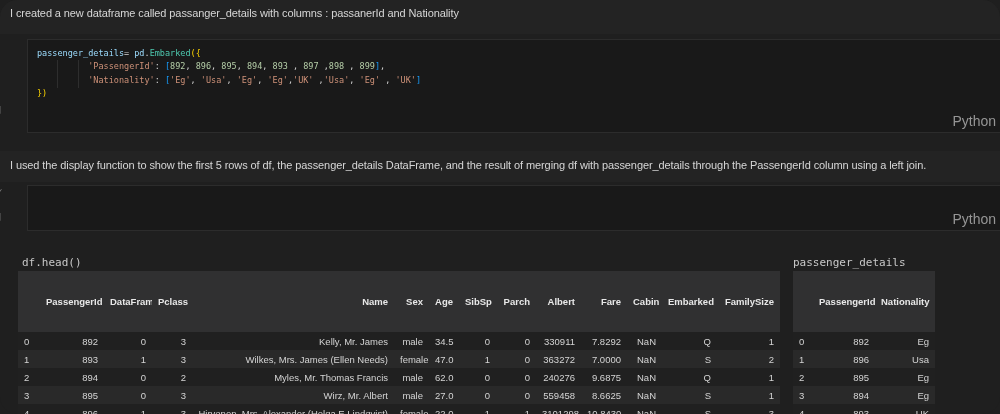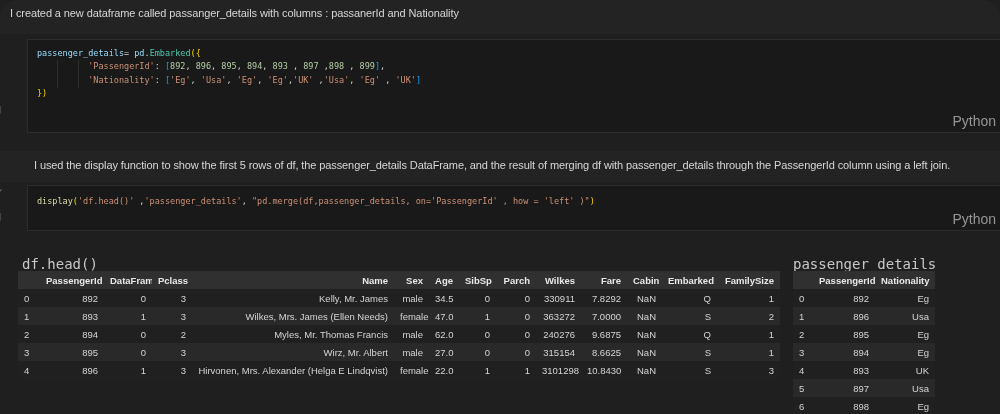--- a/index.html
+++ b/index.html
@@ -12,24 +12,24 @@
              border:1px solid #2c2c2c;box-sizing:border-box;}
   .code-pre{position:absolute;left:9px;top:7px;margin:0;white-space:pre;
             font-family:"DejaVu Sans Mono",monospace;font-size:8.5px;line-height:13.4px;color:#d4d4d4;}
   .tok-var{color:#9CDCFE}.tok-cls{color:#4EC9B0}.tok-fn{color:#DCDCAA}
   .tok-str{color:#CE9178}.tok-num{color:#B5CEA8}.tok-pun{color:#d4d4d4}
   .tok-b1{color:#FFD700}.tok-b2{color:#179FFF}
   .lang-label{position:absolute;right:10px;bottom:3px;font-size:14px;color:#969696;}
   .guide{position:absolute;width:1px;background:#2e2e2e;}
   .gutter-mark{position:absolute;left:-3px;font-family:"DejaVu Sans Mono",monospace;
                font-size:9px;color:#777;}
-  .out-label{position:absolute;font-family:"DejaVu Sans Mono",monospace;font-size:14px;color:#c8c8c8;}
+  .out-label{position:absolute;font-family:"DejaVu Sans Mono",monospace;font-size:11px;color:#c8c8c8;}
   table.df{position:absolute;border-collapse:collapse;table-layout:fixed;
            font-size:9.5px;color:#d4d4d4;}
-  table.df th{background:#303031;font-weight:bold;color:#e8e8e8;height:18px;padding:0 6px;
+  table.df th{background:#303031;font-weight:bold;color:#e8e8e8;height:29px;padding:16px 6px;
               text-align:right;white-space:nowrap;overflow:hidden;}
   table.df td{height:18px;padding:0 6px;text-align:right;white-space:nowrap;overflow:hidden;}
   table.df tbody tr:nth-child(odd){background:#202020;}
   table.df tbody tr:nth-child(even){background:#292929;}
   table.df th:first-child,table.df td:first-child{text-align:left;padding-left:6px;}
 </style>
 </head>
 <body>
 
 <div id="screen">
@@ -43,27 +43,26 @@
     <div class="guide" style="left:29px;top:20px;height:28px;"></div>
     <div class="guide" style="left:50px;top:20px;height:28px;"></div>
     <pre class="code-pre"><span class="tok-var">passenger_details</span><span class="tok-pun">= </span><span class="tok-var">pd</span><span class="tok-pun">.</span><span class="tok-cls">Embarked</span><span class="tok-b1">({</span>
 <span class="tok-pun">          </span><span class="tok-str">'PassengerId'</span><span class="tok-pun">: </span><span class="tok-b2">[</span><span class="tok-num">892</span><span class="tok-pun">, </span><span class="tok-num">896</span><span class="tok-pun">, </span><span class="tok-num">895</span><span class="tok-pun">, </span><span class="tok-num">894</span><span class="tok-pun">, </span><span class="tok-num">893</span><span class="tok-pun"> , </span><span class="tok-num">897</span><span class="tok-pun"> ,</span><span class="tok-num">898</span><span class="tok-pun"> , </span><span class="tok-num">899</span><span class="tok-b2">]</span><span class="tok-pun">,</span>
 <span class="tok-pun">          </span><span class="tok-str">'Nationality'</span><span class="tok-pun">: </span><span class="tok-b2">[</span><span class="tok-str">'Eg'</span><span class="tok-pun">, </span><span class="tok-str">'Usa'</span><span class="tok-pun">, </span><span class="tok-str">'Eg'</span><span class="tok-pun">, </span><span class="tok-str">'Eg'</span><span class="tok-pun">,</span><span class="tok-str">'UK'</span><span class="tok-pun"> ,</span><span class="tok-str">'Usa'</span><span class="tok-pun">, </span><span class="tok-str">'Eg'</span><span class="tok-pun"> , </span><span class="tok-str">'UK'</span><span class="tok-b2">]</span>
 <span class="tok-b1">})</span></pre>
     <span class="lang-label">Python</span>
   </div>
 
   <div class="md-band" style="top:151px;height:31px;">
-    <div class="md-text" style="top:8px;margin-left:24px;">I used the display function to show the first 5 rows of df, the passenger_details DataFrame, and the result of merging df with passenger_details through the PassengerId column using a left join.</div>
+    <div class="md-text" style="top:8px;">I used the display function to show the first 5 rows of df, the passenger_details DataFrame, and the result of merging df with passenger_details through the PassengerId column using a left join.</div>
   </div>
 
   <span class="gutter-mark" style="top:183px;color:#8f8f8f;">⌄</span>
   <span class="gutter-mark" style="top:212px;">]</span>
   <div class="code-cell" style="top:185px;height:46px;">
-    <pre class="code-pre" style="top:9px;"><span class="tok-fn">display</span><span class="tok-b1">(</span><span class="tok-str">'df.head()'</span><span class="tok-pun"> ,</span><span class="tok-str">'passenger_details'</span><span class="tok-pun">, </span><span class="tok-str">"pd.merge(df,passenger_details, on='PassengerId' , how = 'left' )"</span><span class="tok-b1">)</span></pre>
     <span class="lang-label">Python</span>
   </div>
 
   <div class="out-label" style="left:22px;top:256px;">df.head()</div>
   <table class="df" style="left:18px;top:271px;width:762px;">
     <colgroup>
       <col style="width:22px">
         <col style="width:64px">
         <col style="width:48px">
         <col style="width:40px">
@@ -82,21 +81,21 @@
         <tr>
           <th></th>
           <th>PassengerId</th>
           <th>DataFrame</th>
           <th>Pclass</th>
           <th>Name</th>
           <th>Sex</th>
           <th>Age</th>
           <th>SibSp</th>
           <th>Parch</th>
-          <th>Wilkes</th>
+          <th>Albert</th>
           <th>Fare</th>
           <th>Cabin</th>
           <th>Embarked</th>
           <th>FamilySize</th>
         </tr>
       </thead>
       <tbody>
         <tr>
           <td>0</td>
           <td>892</td>
@@ -148,21 +147,21 @@
         <tr>
           <td>3</td>
           <td>895</td>
           <td>0</td>
           <td>3</td>
           <td>Wirz, Mr. Albert</td>
           <td>male</td>
           <td>27.0</td>
           <td>0</td>
           <td>0</td>
-          <td>315154</td>
+          <td>559458</td>
           <td>8.6625</td>
           <td>NaN</td>
           <td>S</td>
           <td>1</td>
         </tr>
         <tr>
           <td>4</td>
           <td>896</td>
           <td>1</td>
           <td>3</td>

